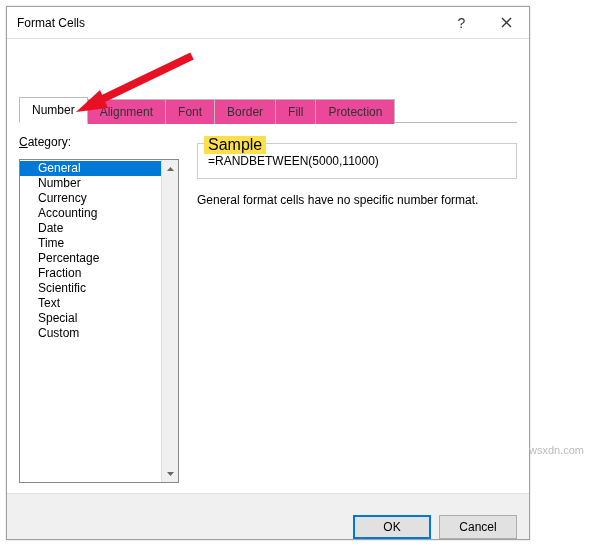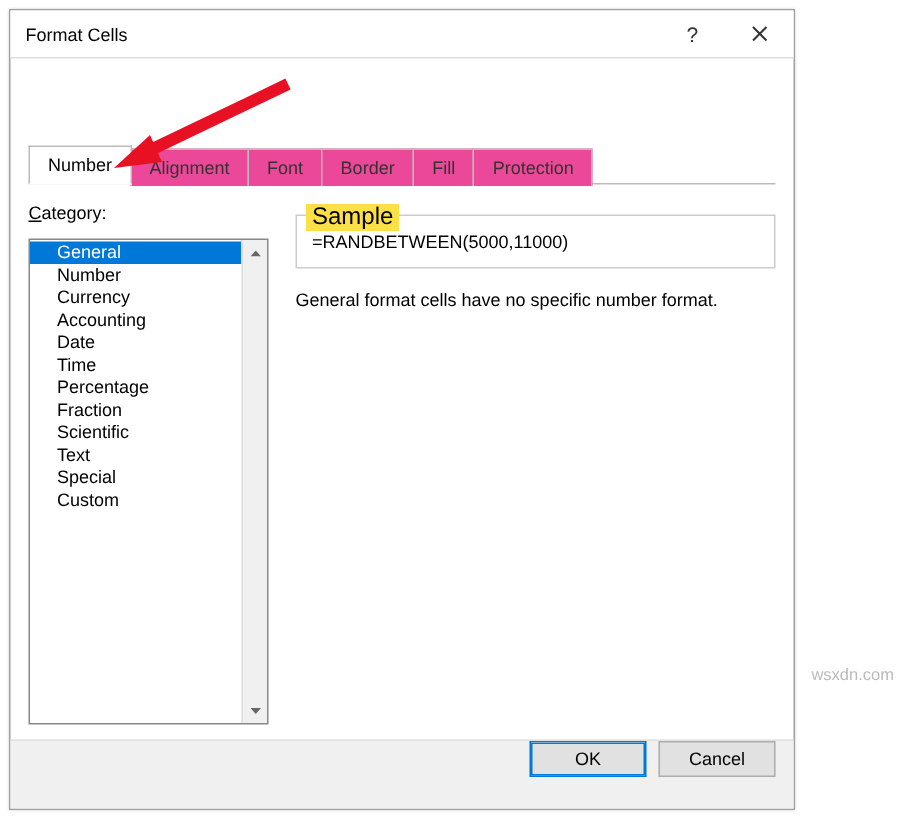--- a/index.html
+++ b/index.html
@@ -151,41 +151,41 @@
     margin-top: 14px;
     font-size: 12px;
     color: #000;
   }
   .footer {
     height: 46px;
     border-top: 1px solid #e0e0e0;
     background: #f0f0f0;
     display: flex;
     justify-content: flex-end;
-    align-items: flex-start;
+    align-items: flex-end;
     padding: 0 12px;
     gap: 8px;
   }
   .btn {
     min-width: 78px;
     height: 24px;
     border: 1px solid #adadad;
     background: #e1e1e1;
     font-size: 12px;
     display: flex;
     align-items: center;
     justify-content: center;
   }
   .btn.default {
     border: 1px solid #0078d7;
     box-shadow: 0 0 0 1px #0078d7 inset;
   }
   .watermark {
     position: absolute;
-    right: 4px;
+    right: 16px;
     top: 444px;
     font-size: 11px;
     color: #bbb;
     pointer-events: none;
   }
   
   .arrow {
     position: absolute;
     left: 72px; top: 50px;
     width: 130px; height: 70px;

